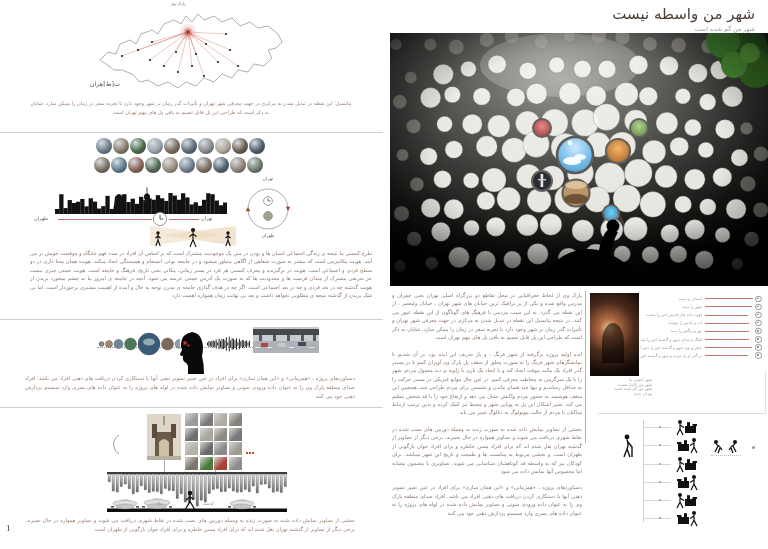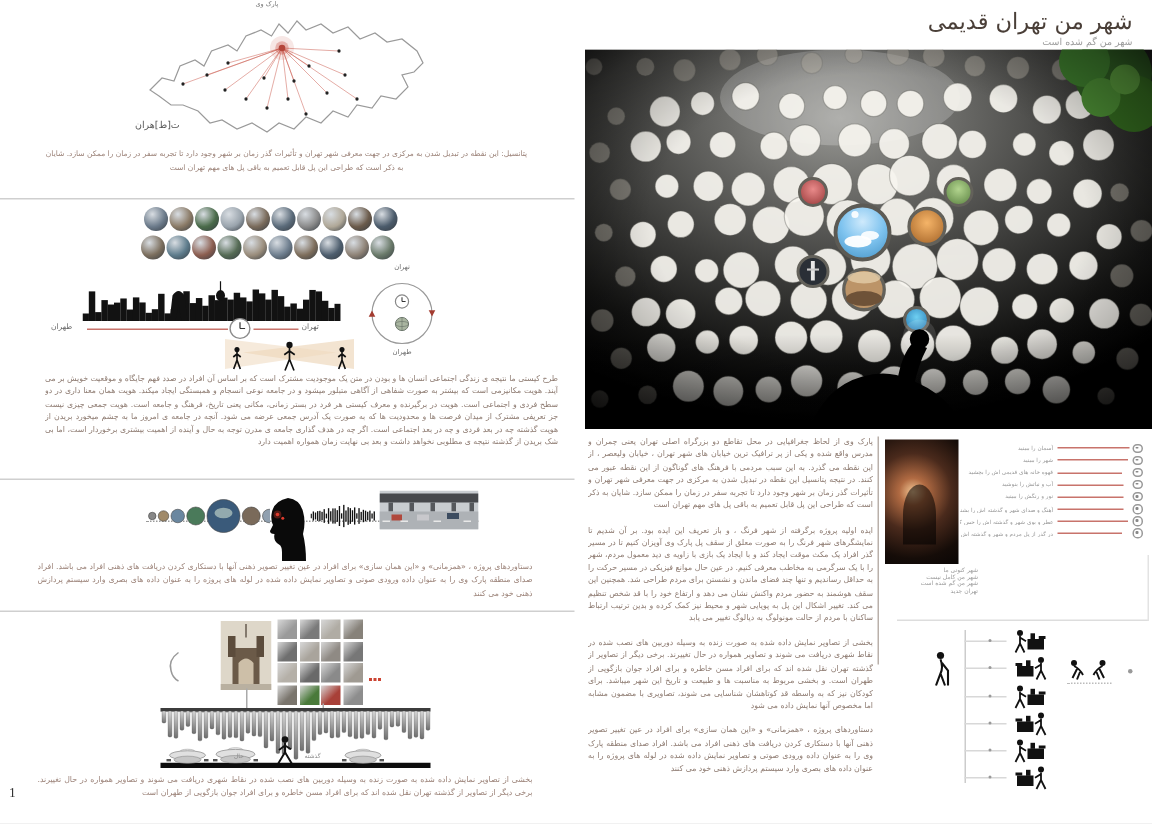--- a/index.html
+++ b/index.html
@@ -374,21 +374,21 @@
       </g>
     </svg>
     <div class="tinylabel rtl" style="left:156px;top:501px;">حال</div>
     <div class="tinylabel rtl" style="left:203px;top:501px;">گذشته</div>
 
     <div class="cap rtl" style="left:25px;top:516px;width:330px;height:30px;overflow:hidden;">بخشی از تصاویر نمایش داده شده به صورت زنده به وسیله دوربین های نصب شده در نقاط شهری دریافت می شوند و تصاویر همواره در حال تغییرند. برخی دیگر از تصاویر از گذشته تهران نقل شده اند که برای افراد مسن خاطره و برای افراد جوان بازگویی از طهران است</div>
     <div class="abs" style="left:6px;top:523px;font-size:9px;color:#333;font-family:'Liberation Serif',serif;">1</div>
   </div>
 
   <div>
-    <div class="abs rtl" style="right:13px;top:5px;font-size:15px;color:#4a3f38;">شهر من تهران قدیمی</div>
+    <div class="abs rtl" style="right:13px;top:5px;font-size:15px;color:#4a3f38;">شهر من واسطه نیست</div>
     <div class="abs rtl" style="right:13px;top:25px;font-size:6.3px;color:#9a9a9a;">شهر من گم شده است</div>
 
     <svg class="abs" style="left:390px;top:33px;" width="378" height="253" viewBox="0 0 378 253">
       <defs>
         <radialGradient id="bgGrad" cx="45%" cy="18%" r="80%">
           <stop offset="0" stop-color="#9a9a96"></stop>
             <stop offset="0.25" stop-color="#6b6b68"></stop>
           <stop offset="0.55" stop-color="#3a3a38"></stop>
             <stop offset="0.8" stop-color="#151514"></stop>
           <stop offset="1" stop-color="#000"></stop>

